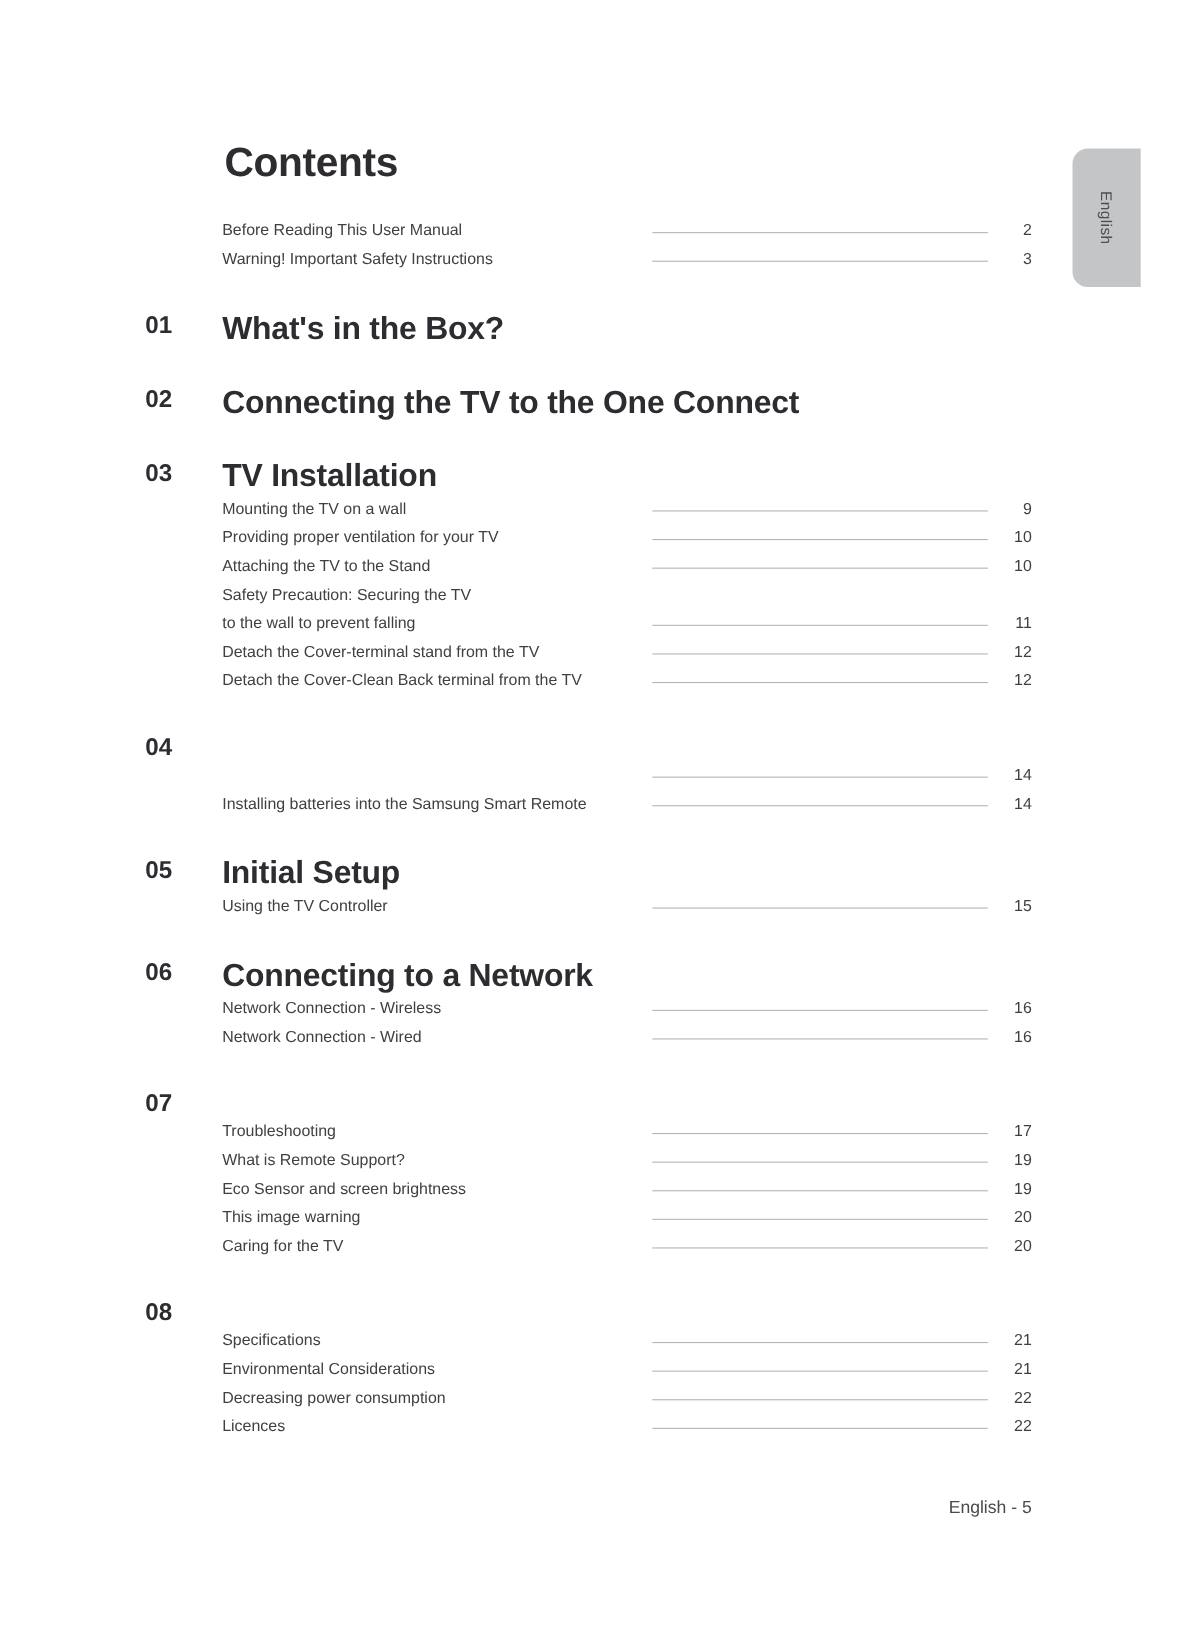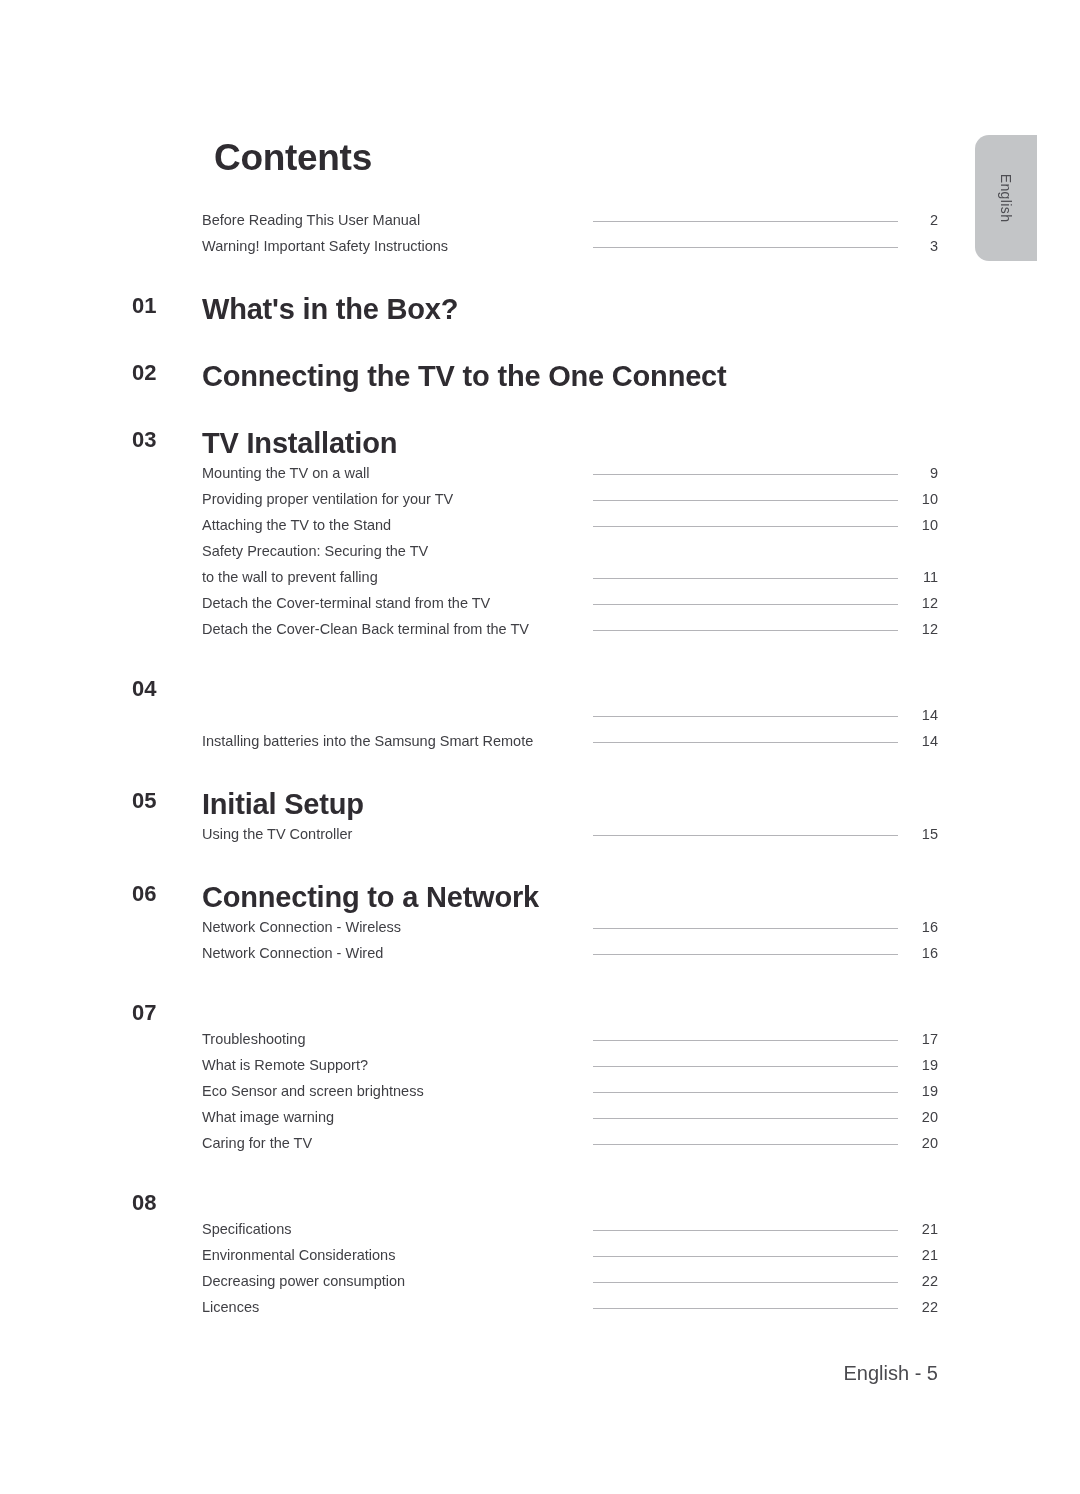--- a/index.html
+++ b/index.html
@@ -53,21 +53,21 @@
 
   
   #content {
     position: absolute;
     left: 132px;
     top: 124px;
     width: 806px;
   }
 
   h1#page-title {
-    margin: 12px;
+    margin: 2px;
     font-size: 37px;
     line-height: 44px;
     font-weight: bold;
     color: #2f2c31;
     letter-spacing: -0.3px;
     padding-left: 70px;
   }
 
   
   #preface {
@@ -141,21 +141,21 @@
 
   .gap-lg { height: 34px; }
 
   
   #footer {
     position: absolute;
     left: 0;
     top: 1362px;
     width: 938px;
     text-align: right;
-    font-size: 20px;
+    font-size: 16px;
     color: #4a4a4f;
   }
 </style>
 </head>
 <body>
 
 <div id="page">
 
   <div id="lang-tab" style="background: rgb(195, 197, 199);">
     <div class="vtext">English</div>
@@ -334,21 +334,21 @@
               <span class="page-num">19</span>
             </div>
             <div class="sub-row">
               <span class="sub-label">Eco Sensor and screen brightness</span>
               <span class="leader fixed">
                 <i style="background: rgb(180, 180, 184);"></i>
               </span>
               <span class="page-num">19</span>
             </div>
             <div class="sub-row">
-              <span class="sub-label">What image warning</span>
+              <span class="sub-label">This image warning</span>
               <span class="leader fixed">
                 <i style="background: rgb(180, 180, 184);"></i>
               </span>
               <span class="page-num">20</span>
             </div>
             <div class="sub-row">
               <span class="sub-label">Caring for the TV</span>
               <span class="leader fixed">
                 <i style="background: rgb(180, 180, 184);"></i>
               </span>

